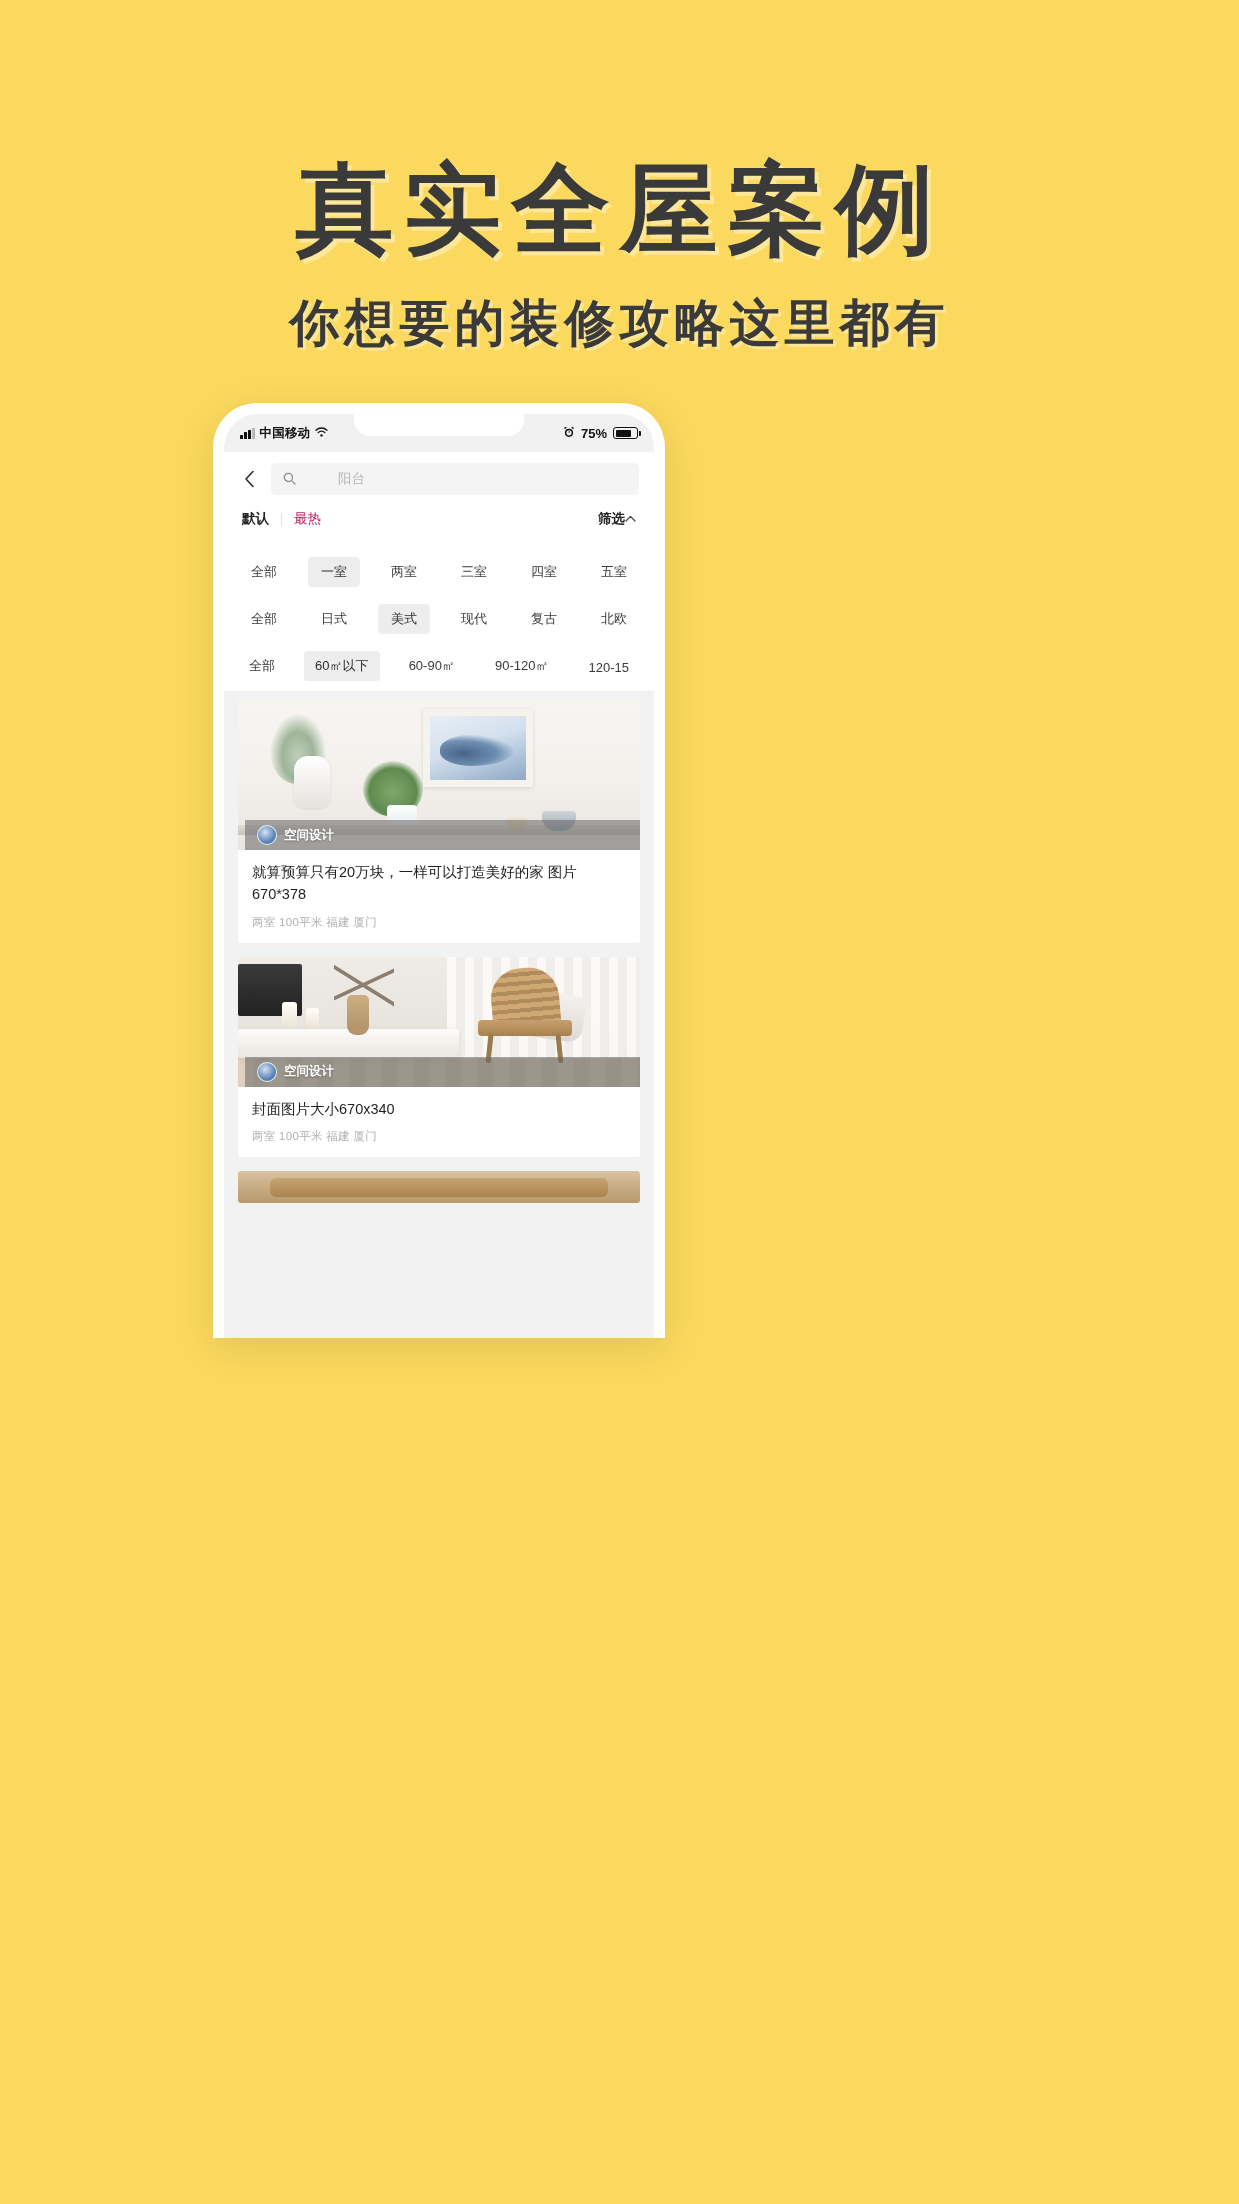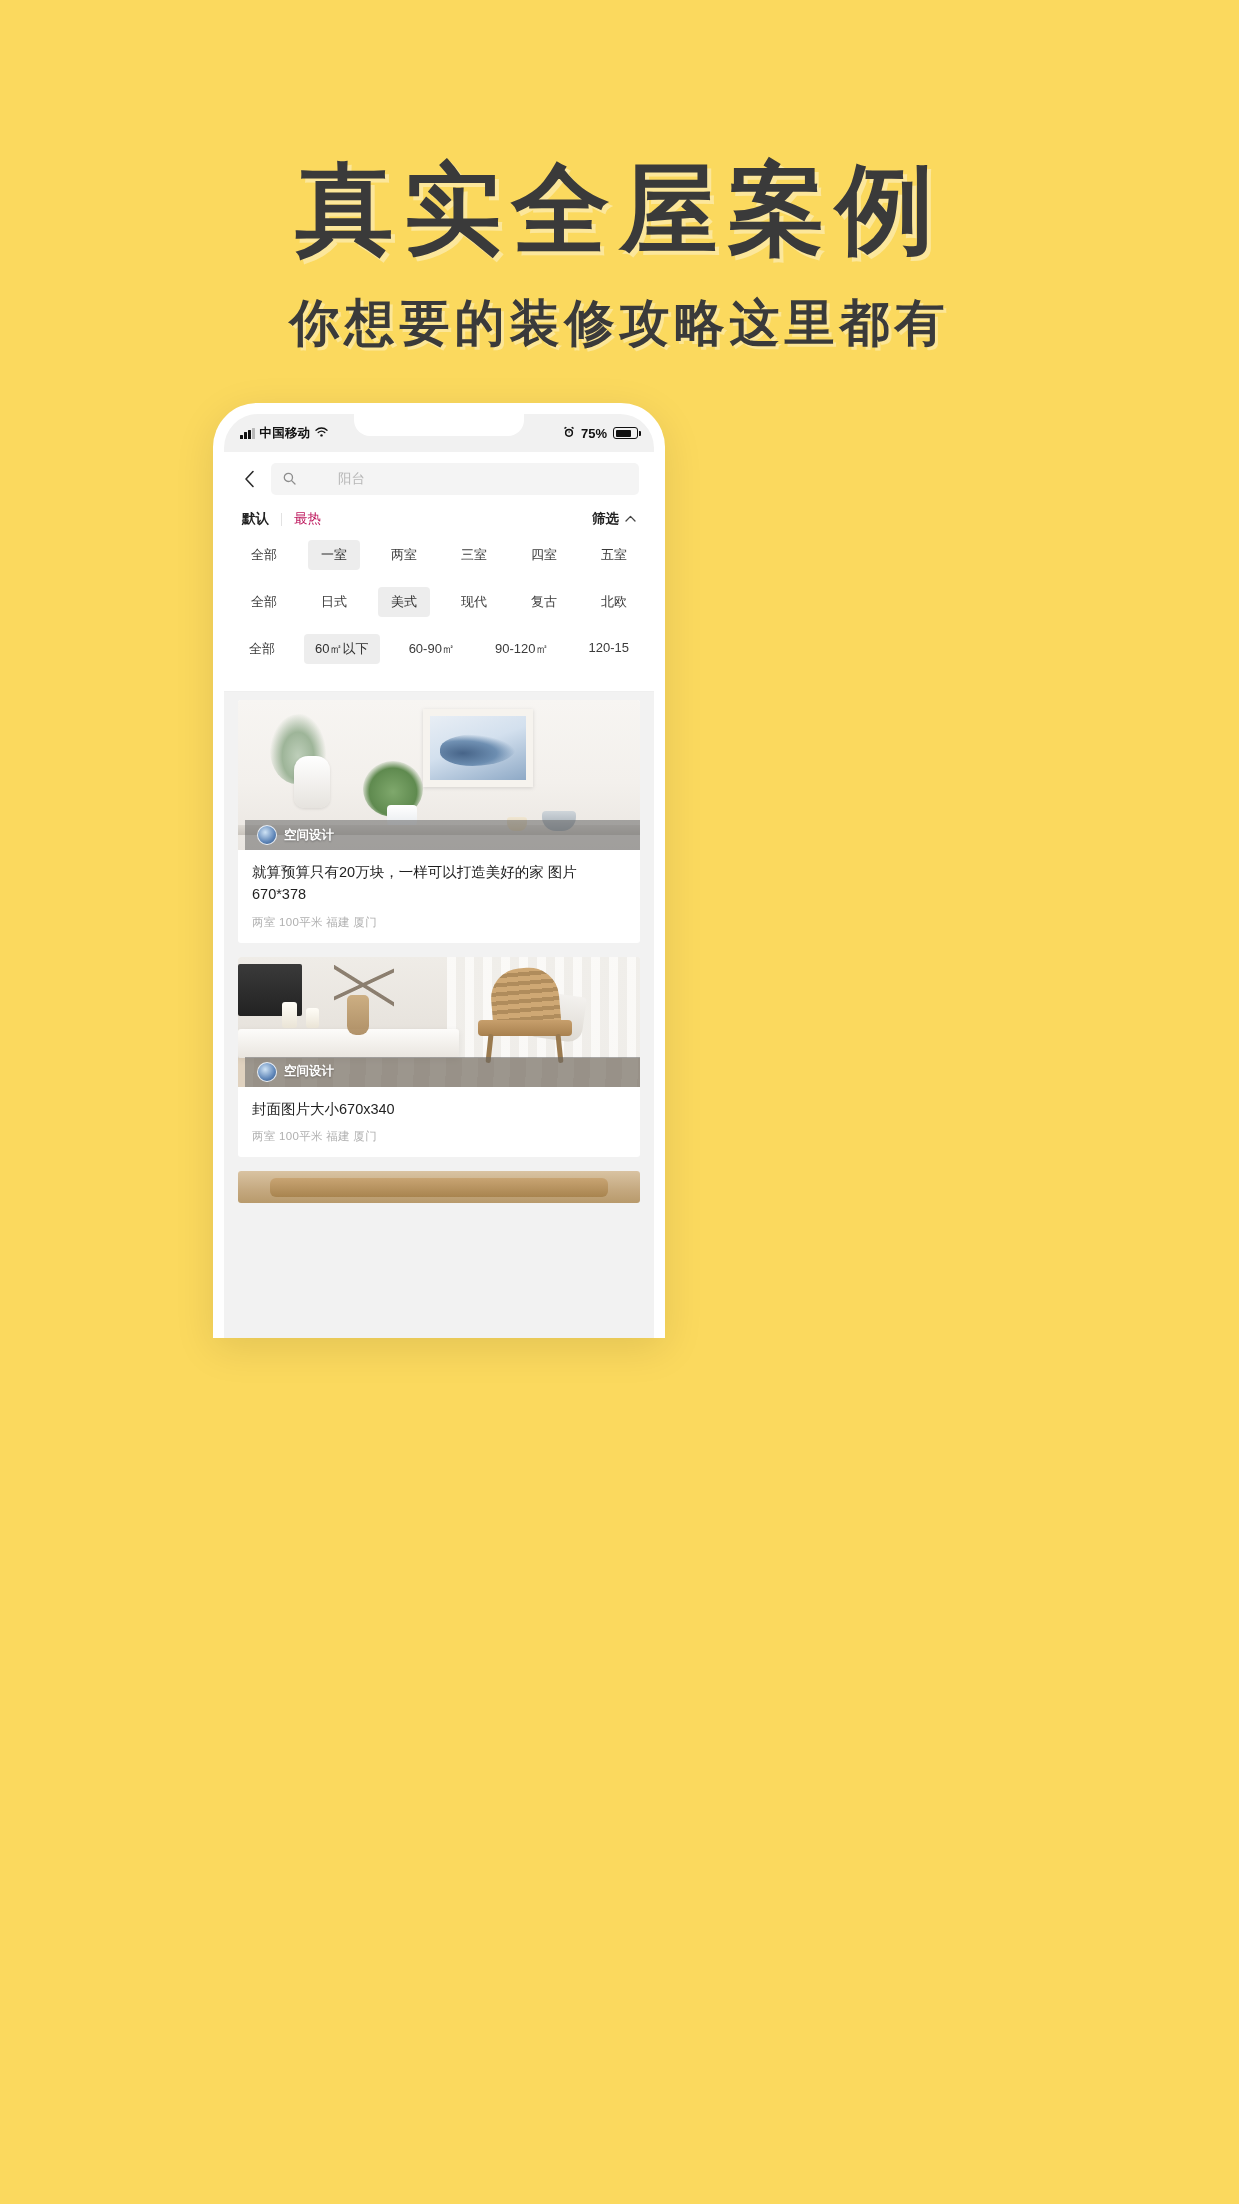--- a/index.html
+++ b/index.html
@@ -134,29 +134,29 @@
     display: flex; align-items: flex-end;
     padding: 5px 18px 12px 18px;
     background:#fff;
   }
   .sort-left { display:flex; align-items:center; gap: 12px; }
   .sort-item { font-size: 13.5px; color:#be185d; }
   .sort-item.active { color:#222; font-weight:700; }
   .sort-div { width:1px; height: 13px; background:#e2e2e2; }
   .filter-btn {
     margin-left:auto;
-    display:flex; align-items:center; gap:6px;
+    display:flex; align-items:center; 
     font-size:13.5px; color:#222; font-weight:600;
   }
   .caret-up { font-size: 10px; line-height:1; color:#555; }
 
   
   .filter-panel { background:#fff; padding: 0 0 10px 0; border-bottom: 1px solid #efefef; }
   .filter-row {
-    display:flex; align-items:flex-start;
+    display:flex; align-items:flex-end;
     padding: 0 14px;
     height: 47px;
     white-space: nowrap;
     overflow: hidden;
   }
   .chip {
     font-size: 13px;
     color:#3b3b3b;
     padding: 6px 13px;
     border-radius: 4px;

